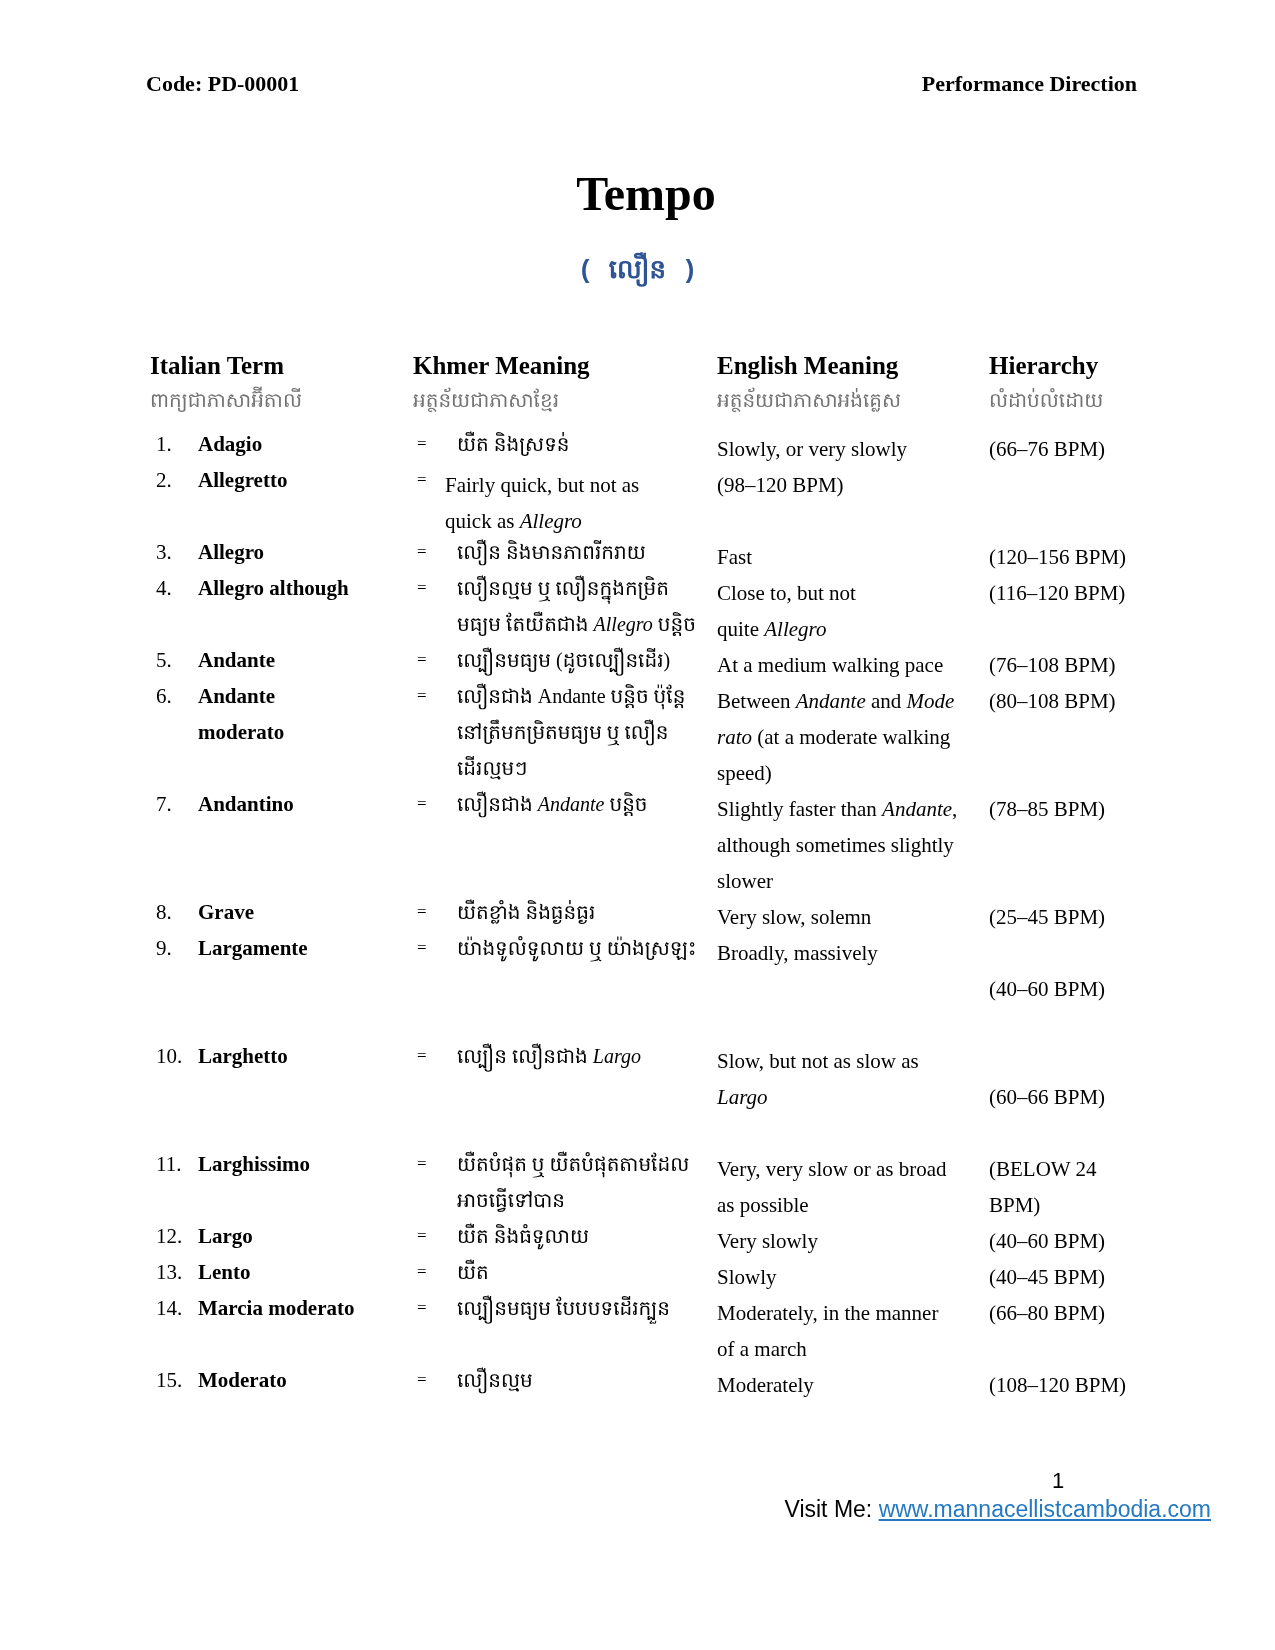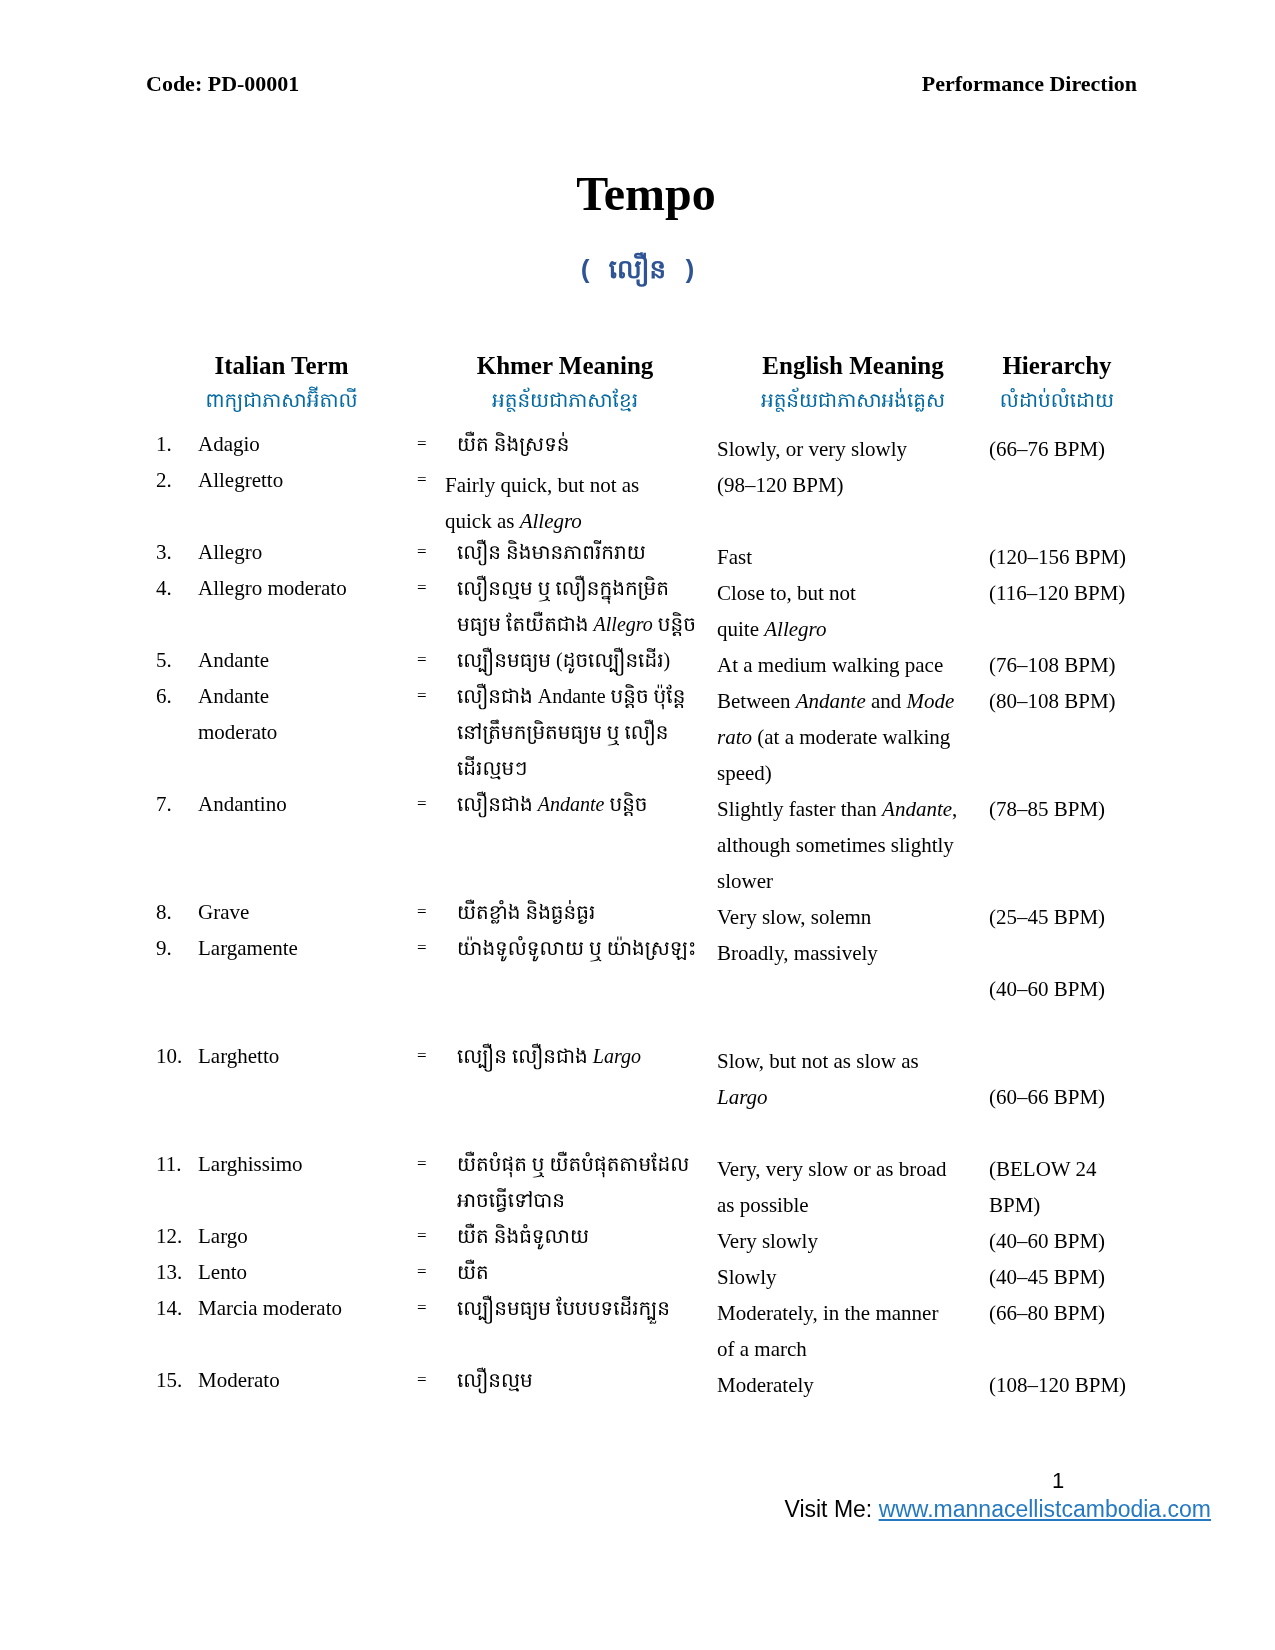--- a/index.html
+++ b/index.html
@@ -50,48 +50,48 @@
   .tempo-table {
     position: absolute;
     top: 350px;
     left: 150px;
     width: 975px;
   }
   .thead {
     display: grid;
     grid-template-columns: 263px 304px 272px 136px;
   }
-  .thead .hcell { text-align: center; }
+  .thead .hcell { text-align: left; }
   .thead .en {
     font-size: 25px;
     font-weight: bold;
     line-height: 32px;
     white-space: nowrap;
   }
   .thead .km {
     font-size: 20px;
-    color: #0369a1;
+    color: #737373;
     line-height: 36px;
     white-space: nowrap;
   }
   .tbody { margin-top: 8px; }
   .trow {
     display: grid;
     grid-template-columns: 48px 215px 32px 272px 272px 136px;
     align-items: start;
   }
   .cell { min-width: 0; }
   .line {
     min-height: 36px;
     line-height: 36px;
     font-size: 21px;
     white-space: nowrap;
   }
   .num .line { padding-left: 6px; }
-  .term .line { font-weight: normal; }
+  .term .line { font-weight: bold; }
   .eq .line { font-size: 17px; padding-left: 4px; }
   .khmer { padding-left: 12px; }
   .khmer .line { font-size: 20px; }
   .english, .bpm { transform: translateY(5px); }
   .line i { font-style: italic; }
   .page-number {
     position: absolute;
     top: 1468px;
     left: 1052px;
     font-family: "Liberation Sans", "DejaVu Sans", sans-serif;
@@ -207,21 +207,21 @@
     <div class="cell bpm">
             <div class="line">(120–156 BPM)</div>
           </div>
   </div>
 
   <div class="trow">
     <div class="cell num">
             <div class="line">4.</div>
           </div>
     <div class="cell term">
-            <div class="line">Allegro moderato</div>
+            <div class="line">Allegro although</div>
           </div>
     <div class="cell eq">
             <div class="line">=</div>
           </div>
     <div class="cell khmer">
             <div class="line">លឿនល្មម ឬ លឿនក្នុងកម្រិត</div>
             <div class="line">មធ្យម តែយឺតជាង <i>Allegro</i> បន្តិច</div>
           </div>
     <div class="cell english">
             <div class="line">Close to, but not</div>

